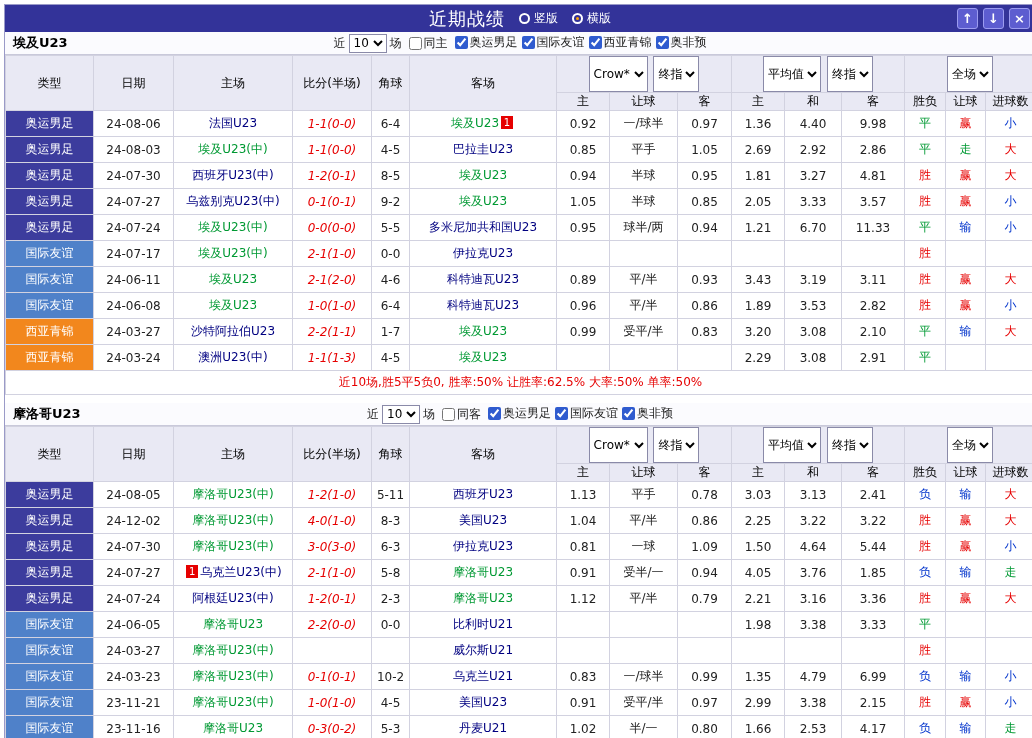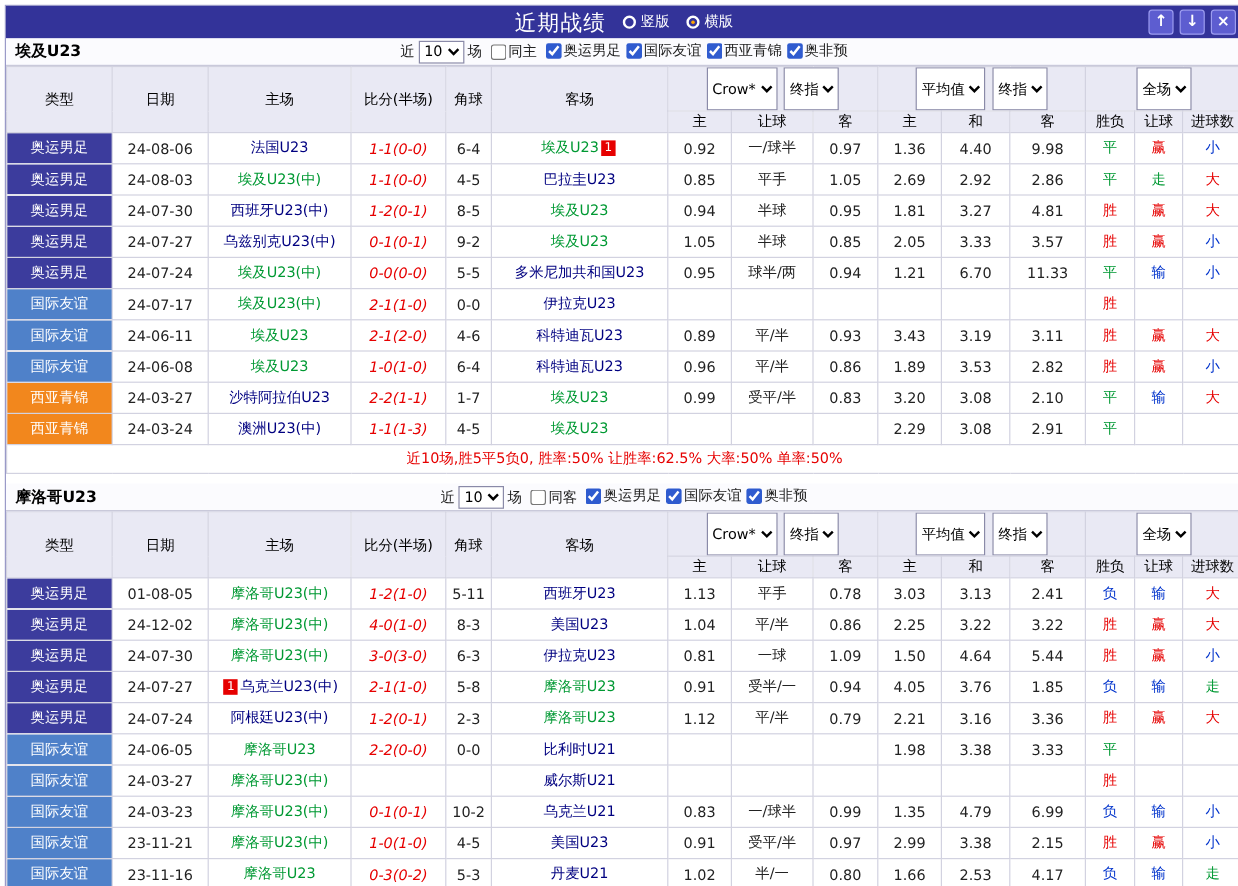--- a/index.html
+++ b/index.html
@@ -426,21 +426,21 @@
           <th>和</th>
           <th>客</th>
           <th>胜负</th>
           <th>让球</th>
           <th>进球数</th>
         </tr>
       </thead>
       <tbody>
           <tr>
             <td class="league olympic">奥运男足</td>
-            <td>01-08-05</td>
+            <td>24-08-05</td>
             <td class="team-cell"><span class="tname focal">摩洛哥U23(中)</span></td>
             <td class="score">1-2(1-0)</td>
             <td>5-11</td>
             <td class="team-cell"><span class="tname">西班牙U23</span></td>
             <td>1.13</td>
             <td>平手</td>
             <td>0.78</td>
             <td>3.03</td>
             <td>3.13</td>
             <td>2.41</td>

